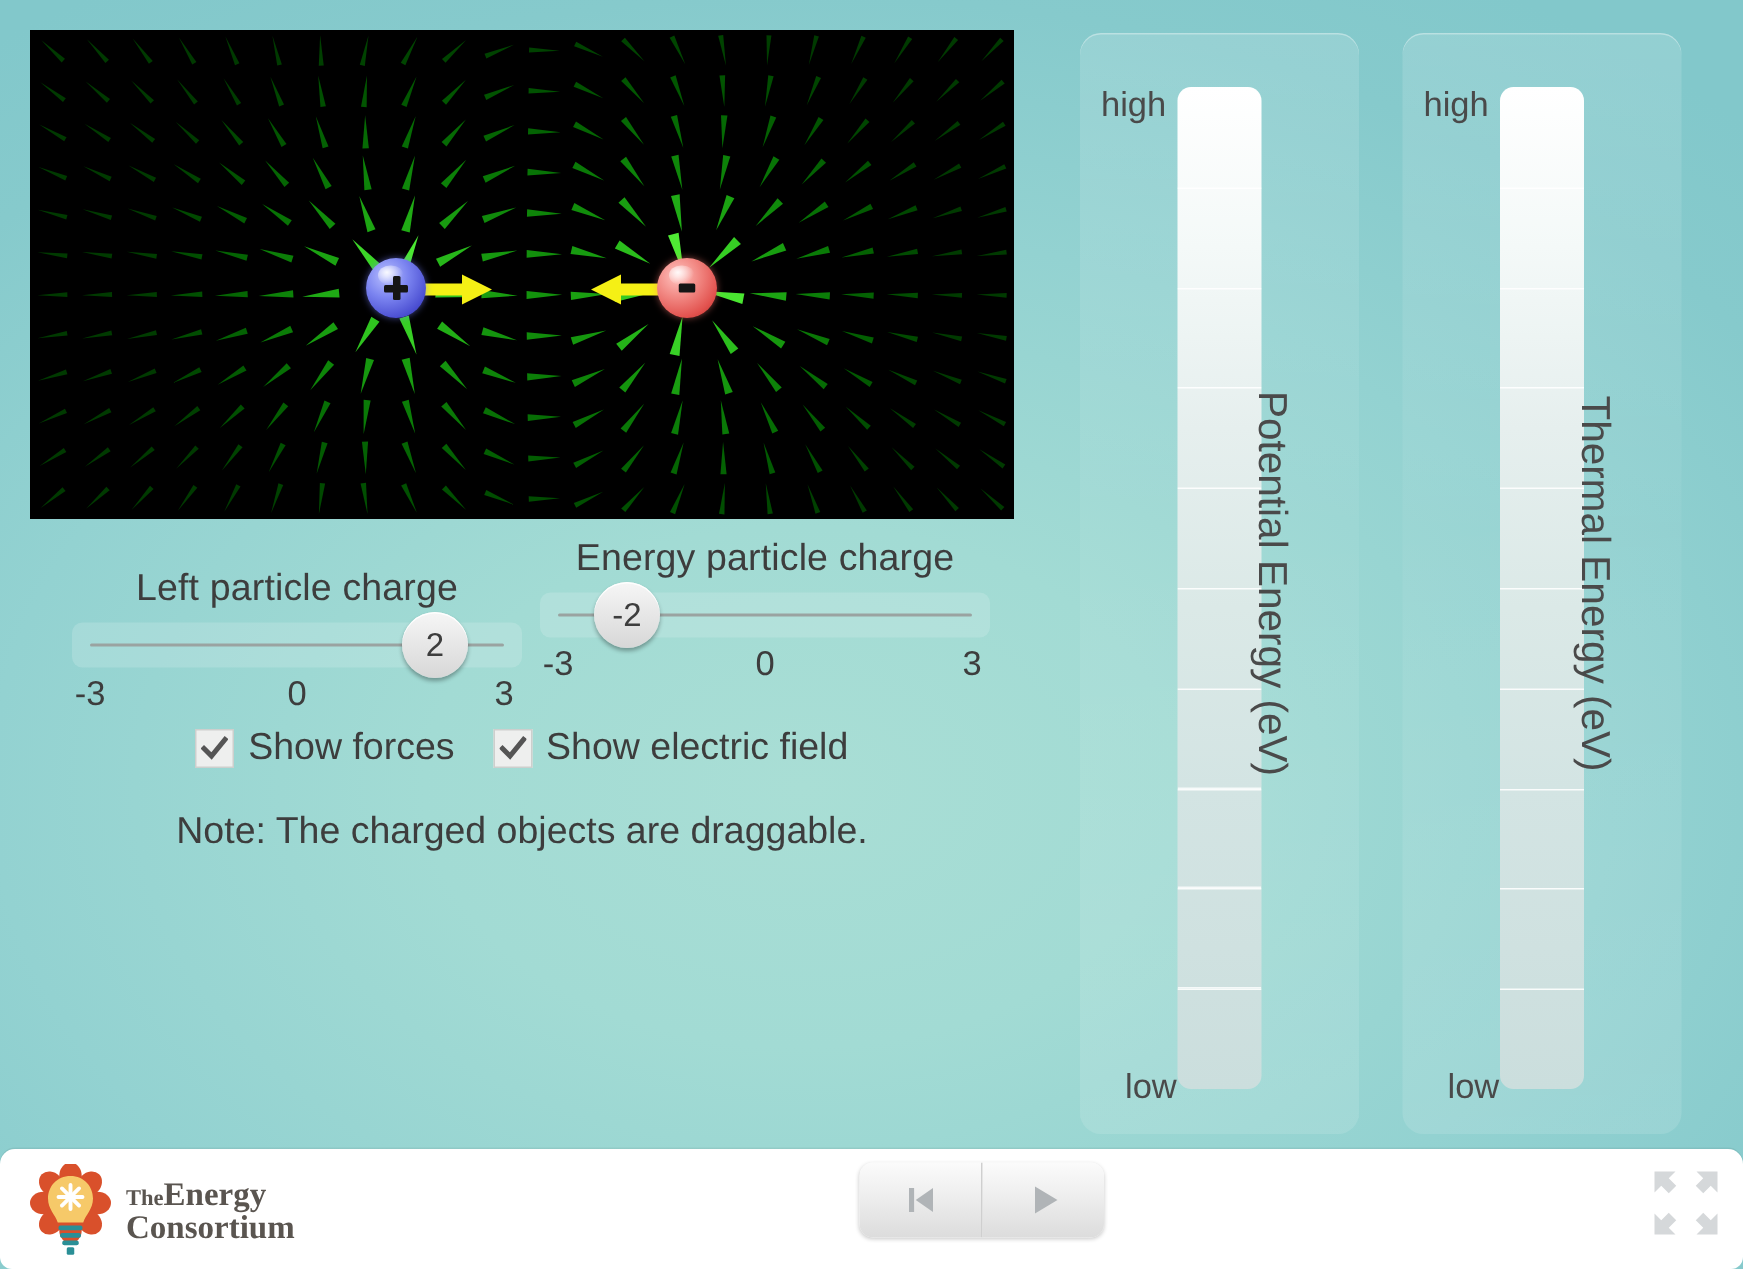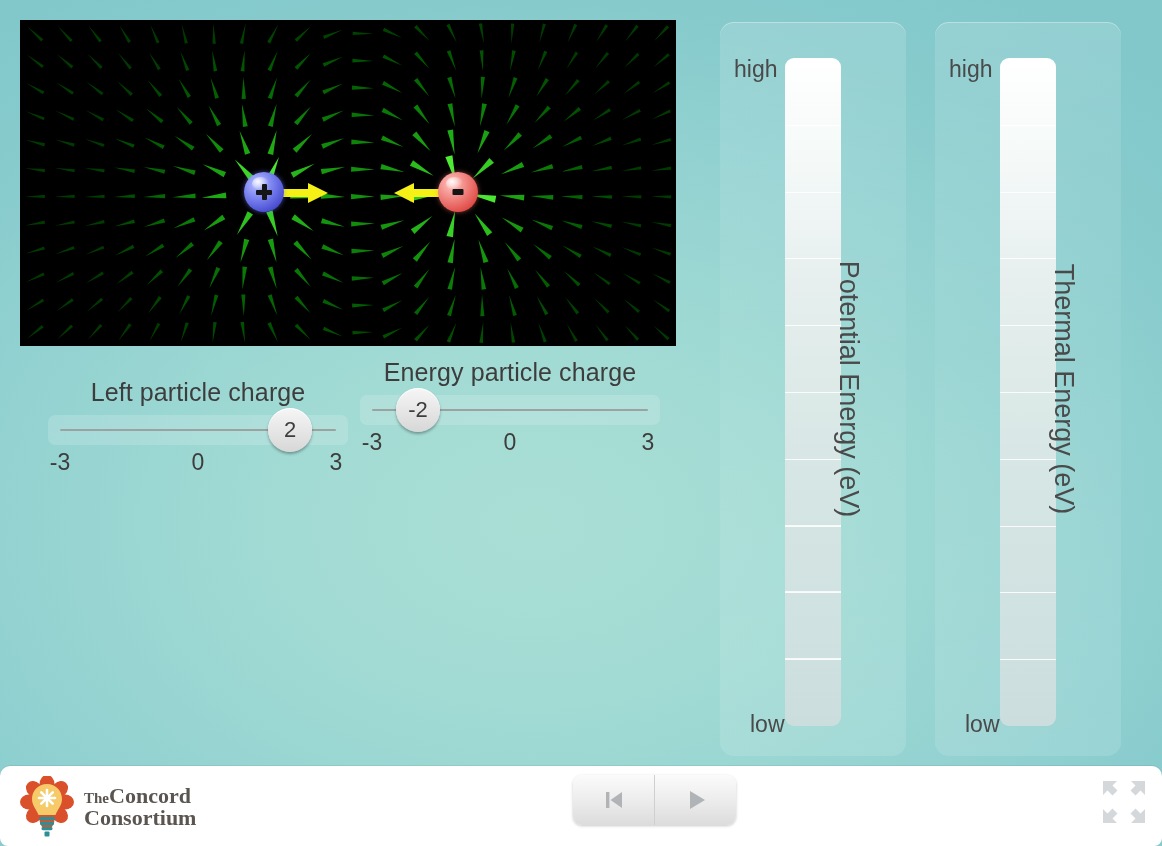--- a/index.html
+++ b/index.html
@@ -601,21 +601,40 @@
       <div class="slider-line"></div>
       <div class="slider-thumb" id="thumb-right" style="left: 58px;">-2</div>
     </div>
     <div class="slider-ticks">
       <span style="left:4%">-3</span>
       <span style="left:50%">0</span>
       <span style="left:96%">3</span>
     </div>
   </div>
 
-
+  <div id="checkbox-row">
+    <div class="checkbox-item">
+      <span class="checkbox-box">
+        <svg width="18" height="18" viewBox="0 0 18 18">
+          <path d="M2 9 L7 14 L16 3" stroke="#555555" stroke-width="3.4" fill="none" stroke-linecap="square"></path>
+        </svg>
+      </span>
+      <span class="checkbox-label">Show forces</span>
+    </div>
+    <div class="checkbox-item">
+      <span class="checkbox-box">
+        <svg width="18" height="18" viewBox="0 0 18 18">
+          <path d="M2 9 L7 14 L16 3" stroke="#555555" stroke-width="3.4" fill="none" stroke-linecap="square"></path>
+        </svg>
+      </span>
+      <span class="checkbox-label">Show electric field</span>
+    </div>
+  </div>
+
+  <div id="note-text">Note: The charged objects are draggable.</div>
 
   <div class="bar-panel" id="panel-potential">
     <div class="bar-high">high</div>
     <div class="bar-low">low</div>
     <div class="bar-track">
       <div class="bar-seg-lines" id="seg-lines-potential">
           <i style="top: 66.8px;"></i>
           <i style="top: 133.6px;"></i>
           <i style="top: 200.4px;"></i>
           <i style="top: 267.2px;"></i>
@@ -674,21 +693,21 @@
         <rect x="26.5" y="55.5" width="5" height="5" rx="1" fill="#2a8f96"></rect>
         <g stroke="#ffffff" stroke-width="2.6" stroke-linecap="round">
           <line x1="29" y1="14" x2="29" y2="30"></line>
           <line x1="21" y1="22" x2="37" y2="22"></line>
           <line x1="23.3" y1="16.3" x2="34.7" y2="27.7"></line>
           <line x1="34.7" y1="16.3" x2="23.3" y2="27.7"></line>
         </g>
       </svg>
       <div id="logo-text">
         <div class="l1">
-          <small>The</small><span>Concord</span>
+          <small>The</small><span>Energy</span>
         </div>
         <div class="l2">Consortium</div>
       </div>
     </div>
   </div>
 
   <div id="playback-controls">
     <div class="pb-btn">
       <svg width="26" height="26" viewBox="0 0 26 26">
         <rect x="5" y="5" width="3.4" height="16" fill="#b0b4b7"></rect>

